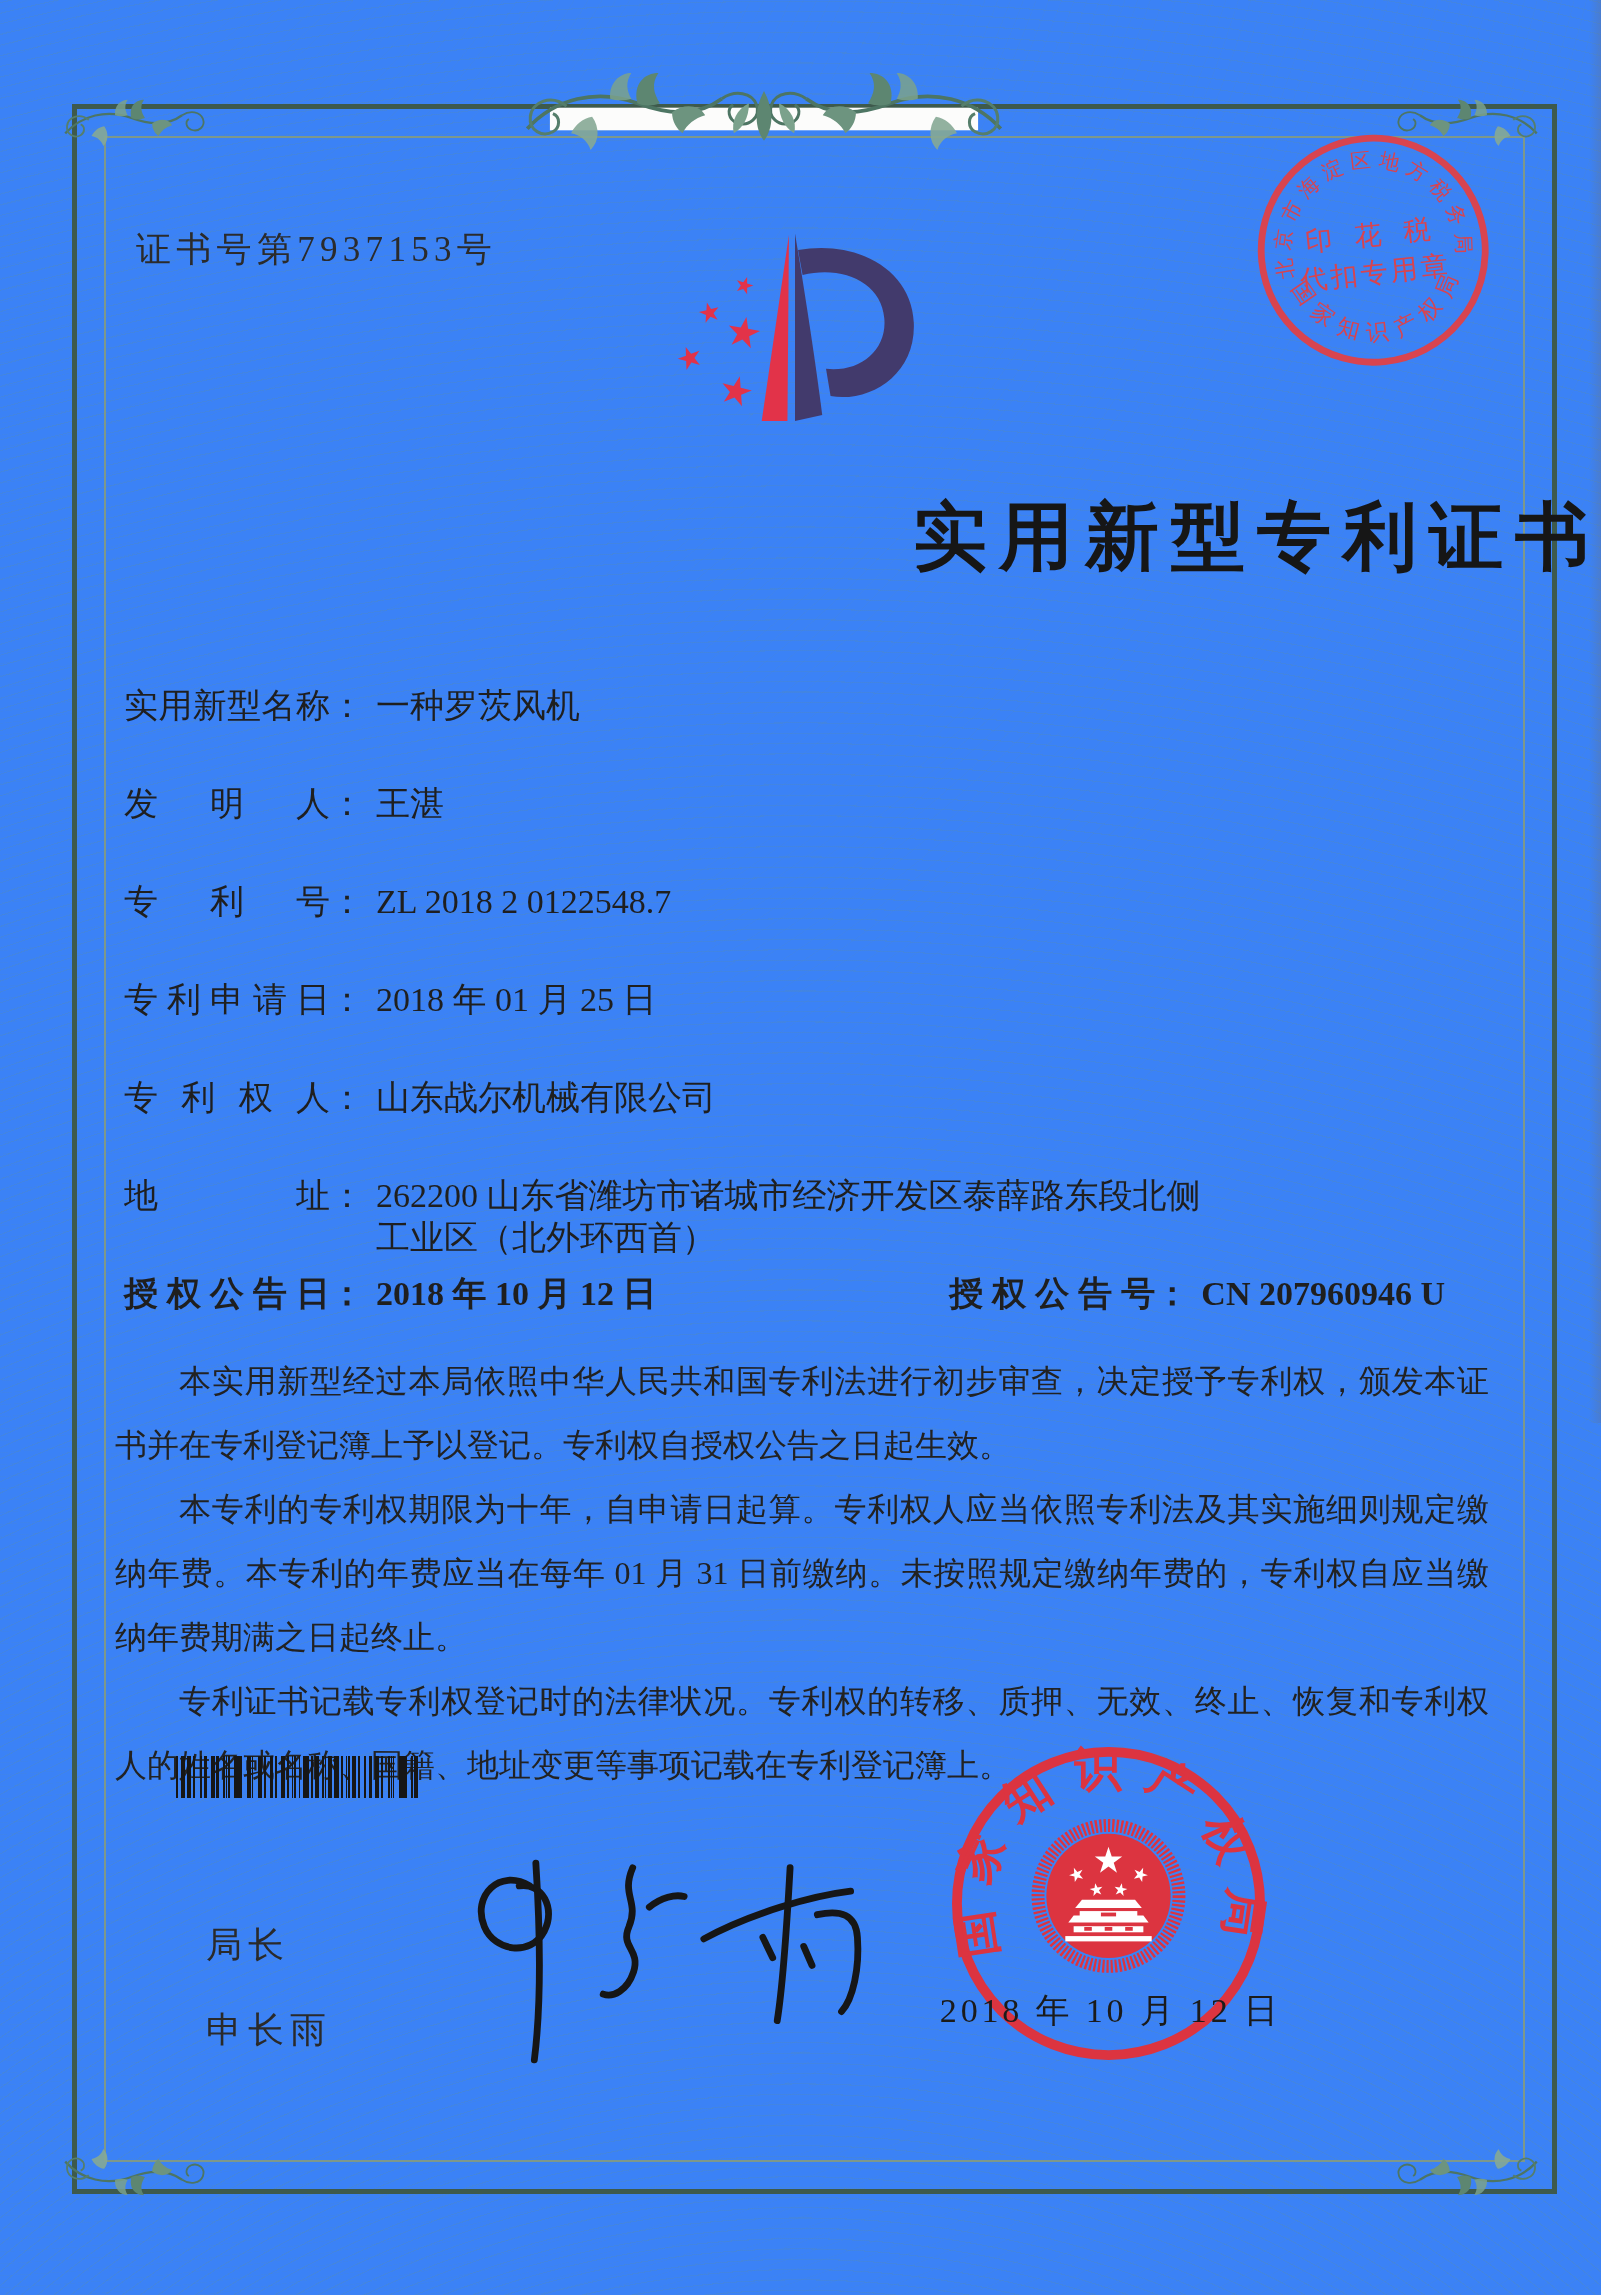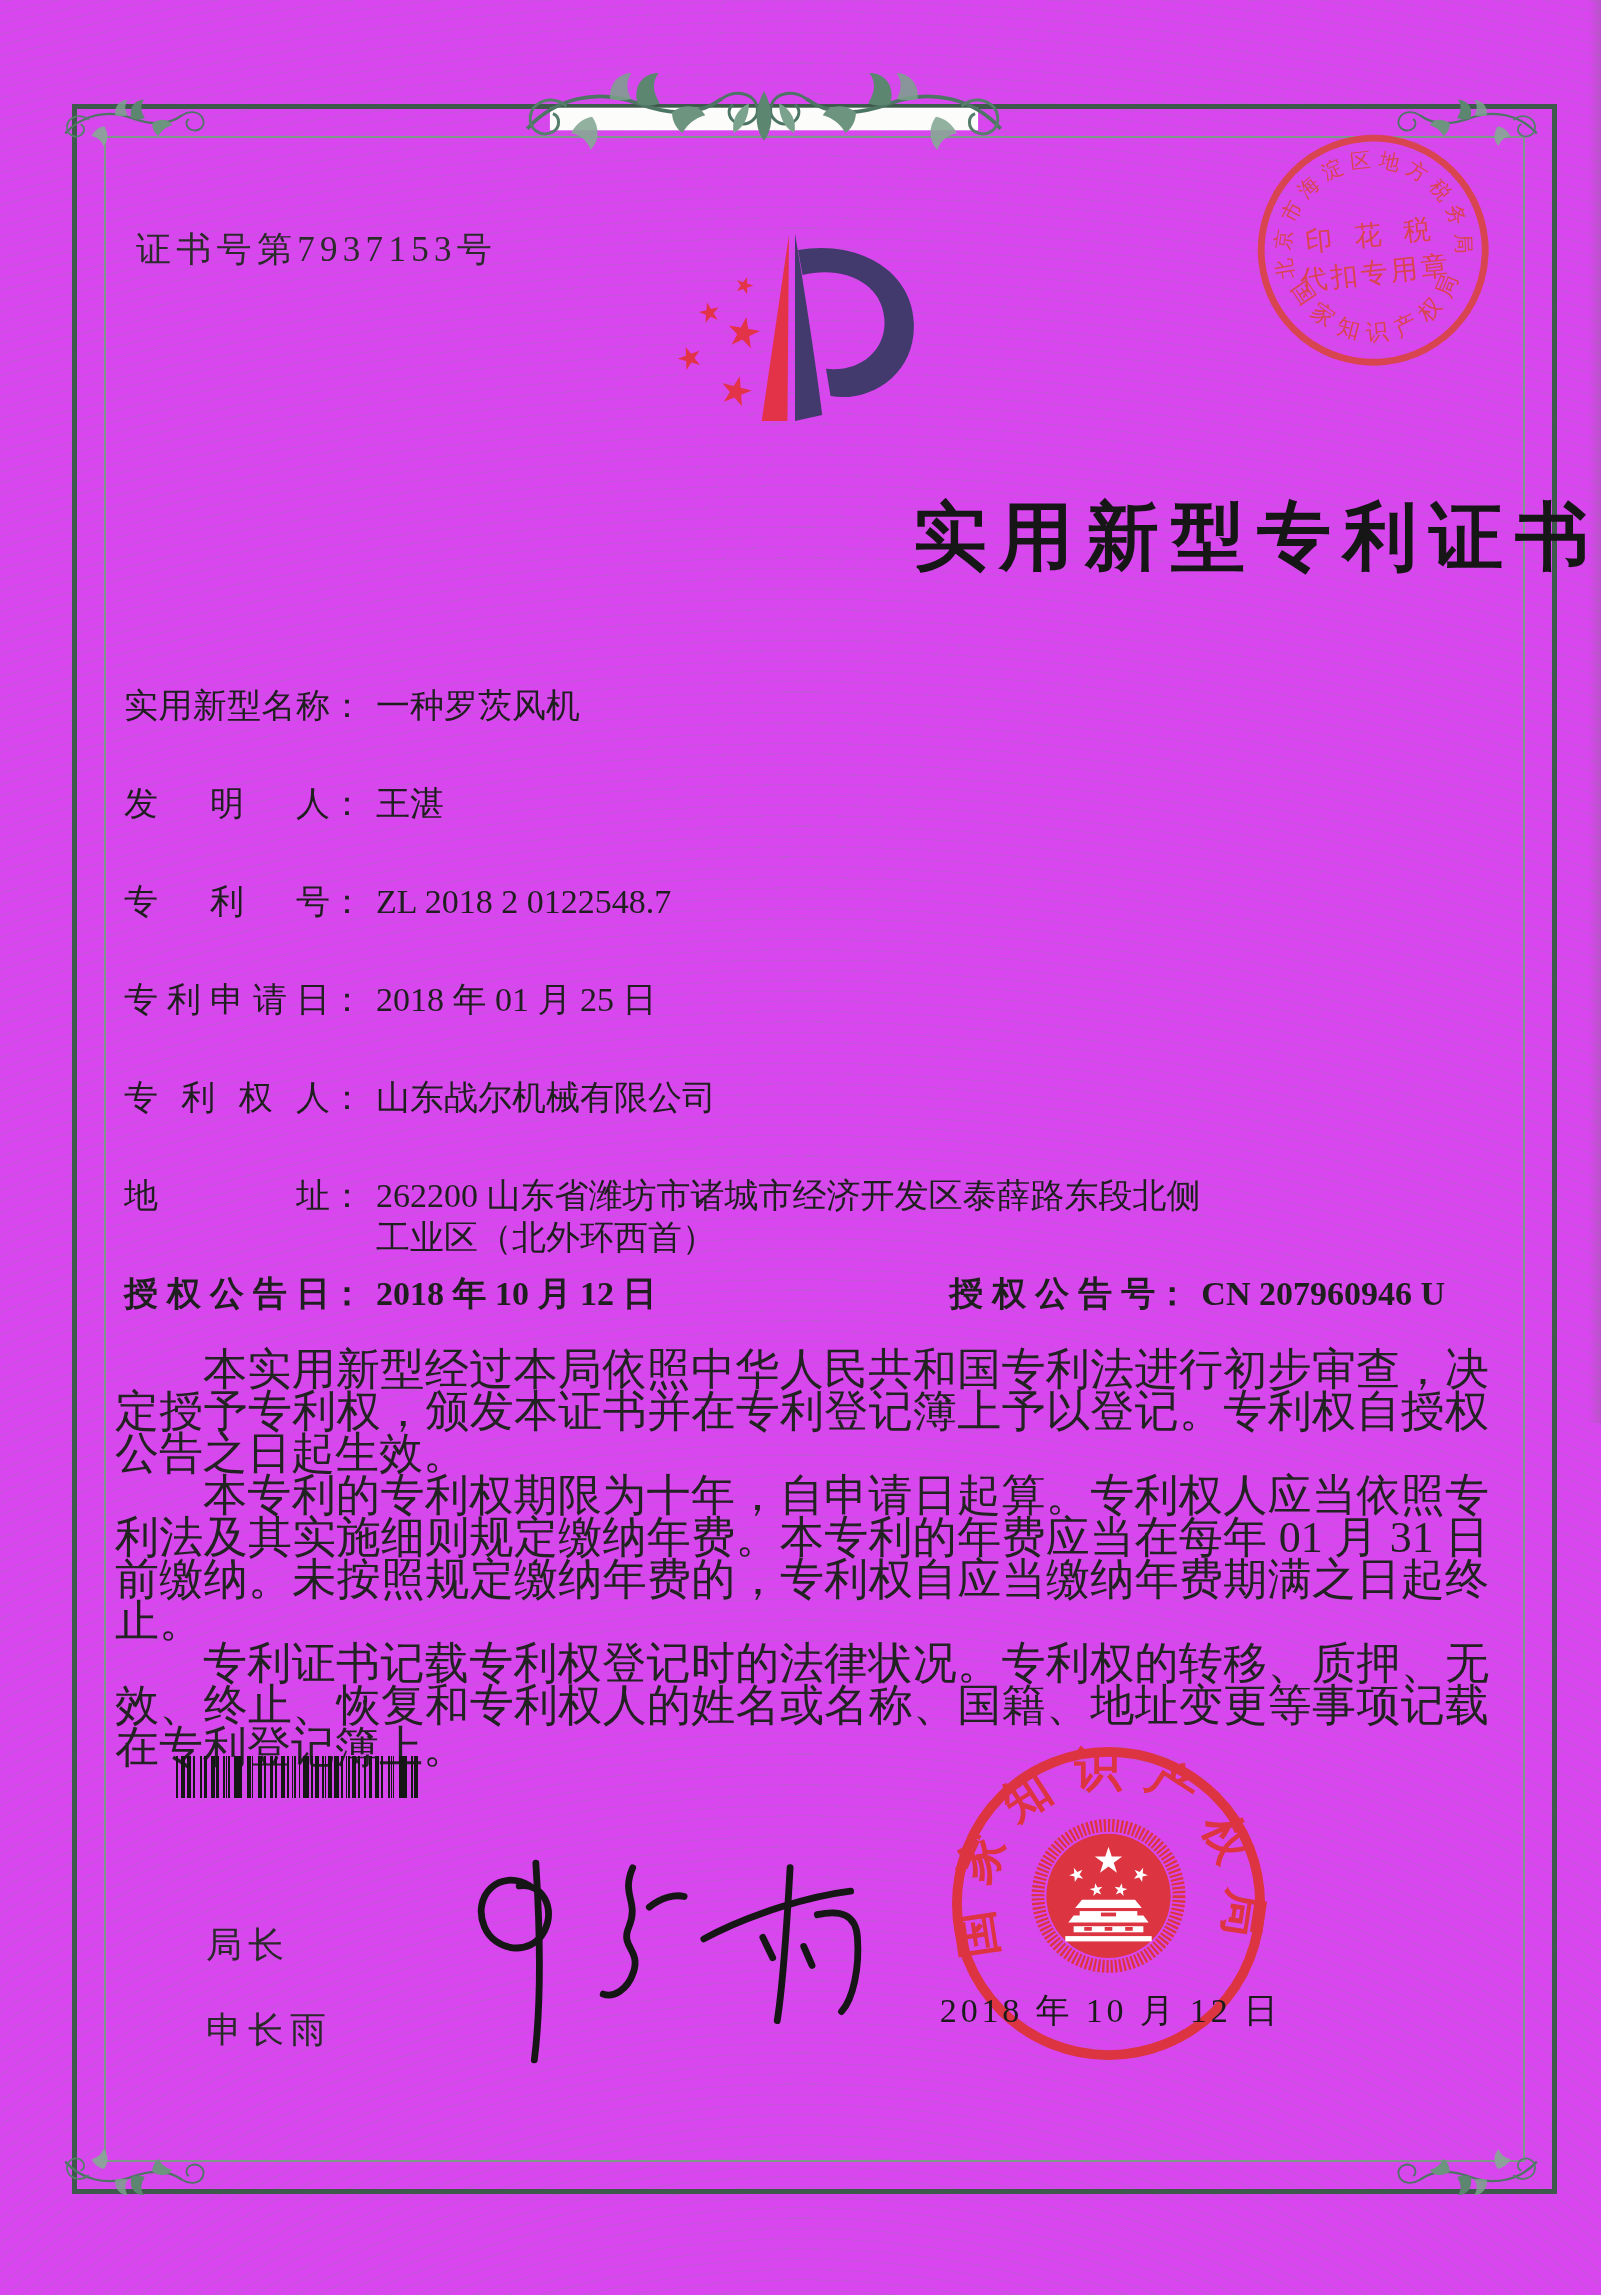--- a/index.html
+++ b/index.html
@@ -1,19 +1,19 @@
 <!DOCTYPE html>
 <html style="font-size:12px"><head>
 <meta charset="utf-8">
 <style>
   html,body{margin:0;padding:0;}
   body{background:#e8e8e6;}
   .page{
     position:relative; width:1601px; height:2295px; margin:0 auto;
-    background:#d946ef; overflow:hidden;
+    background:#3b82f6; overflow:hidden;
     font-family:"Liberation Serif", serif; color:#1f1f1f;
   }
   .guilloche{
     position:absolute; inset:0; pointer-events:none;
     background:
       repeating-radial-gradient(140% 95% at 50% 138%, rgba(104,146,126,0.16) 0 1.1px, transparent 1.1px 10.6px),
       repeating-radial-gradient(130% 90% at -8% -18%, rgba(104,146,126,0.07) 0 0.8px, transparent 0.8px 12px);
   }
   .frame-outer{
     position:absolute; left:72px; top:104px; right:44px; bottom:101px;
@@ -39,21 +39,21 @@
     white-space:normal;
   }
   .field-colon{ display:inline-block; }
   .field-value{ display:inline-block; margin-left:12px; white-space:pre-line; max-width:1044px;}
   .row-address{ margin-bottom:13.6px; }
   .row-grant{ justify-content:space-between; margin-bottom:6px;font-weight:bold; }
   .grant-group{ display:flex; }
   .grant-group .field-label{ width:206px; }
   .paragraphs{
     position:absolute; left:115px; top:1349px; width:1374px;
-    font-size:44px; line-height:42px; text-align:justify; color:#222;
+    font-size:32px; line-height:64px; text-align:justify; color:#222;
   }
   .paragraphs p{ margin:0; text-indent:2em; }
   .barcode{
     position:absolute; left:176px; top:1756px; width:242px; height:42px;
     background-image:
       repeating-linear-gradient(90deg,#161616 0 2.3px,transparent 2.3px 5.3px,#161616 5.3px 6.8px,transparent 6.8px 11.4px,#161616 11.4px 15px,transparent 15px 17.4px,#161616 17.4px 19px,transparent 19px 23.5px),
       repeating-linear-gradient(90deg,transparent 0 6.8px,#161616 6.8px 9px,transparent 9px 16.7px,#161616 16.7px 18px,transparent 18px 28px,#161616 28px 31px,transparent 31px 33px);
   }
   .director-title{ position:absolute; left:206px; top:1921px; font-size:36px; letter-spacing:6px; color:#2a2a2a;}
   .director-name{ position:absolute; left:206px; top:2006px; font-size:36px; letter-spacing:6px; color:#2a2a2a;}

